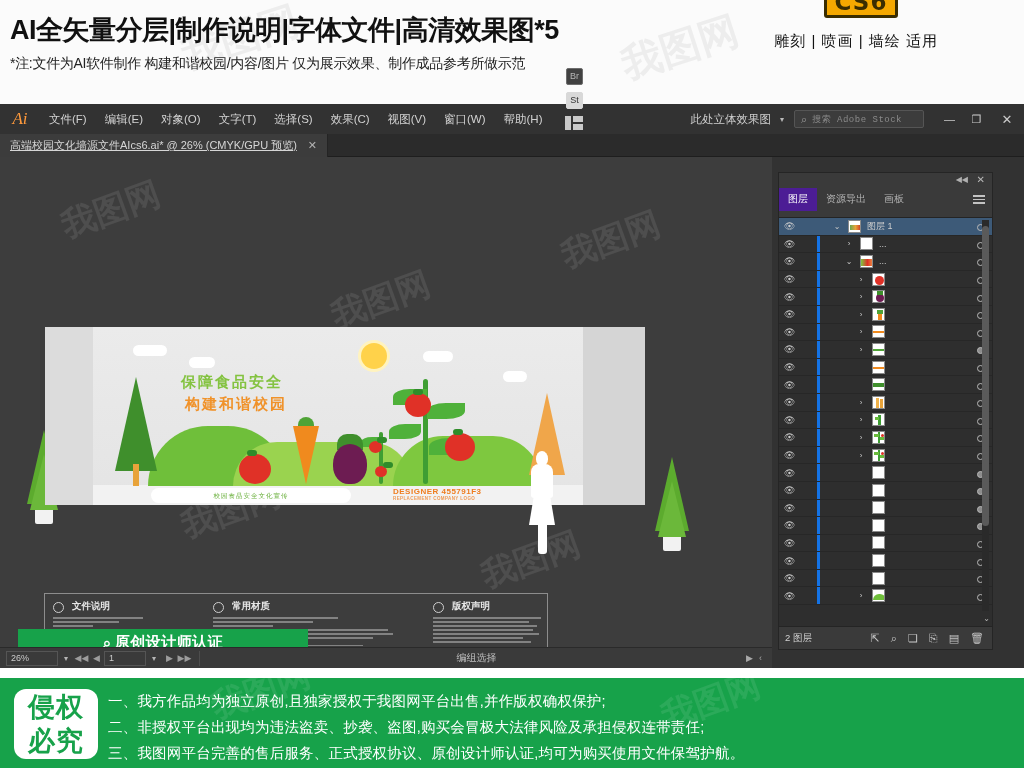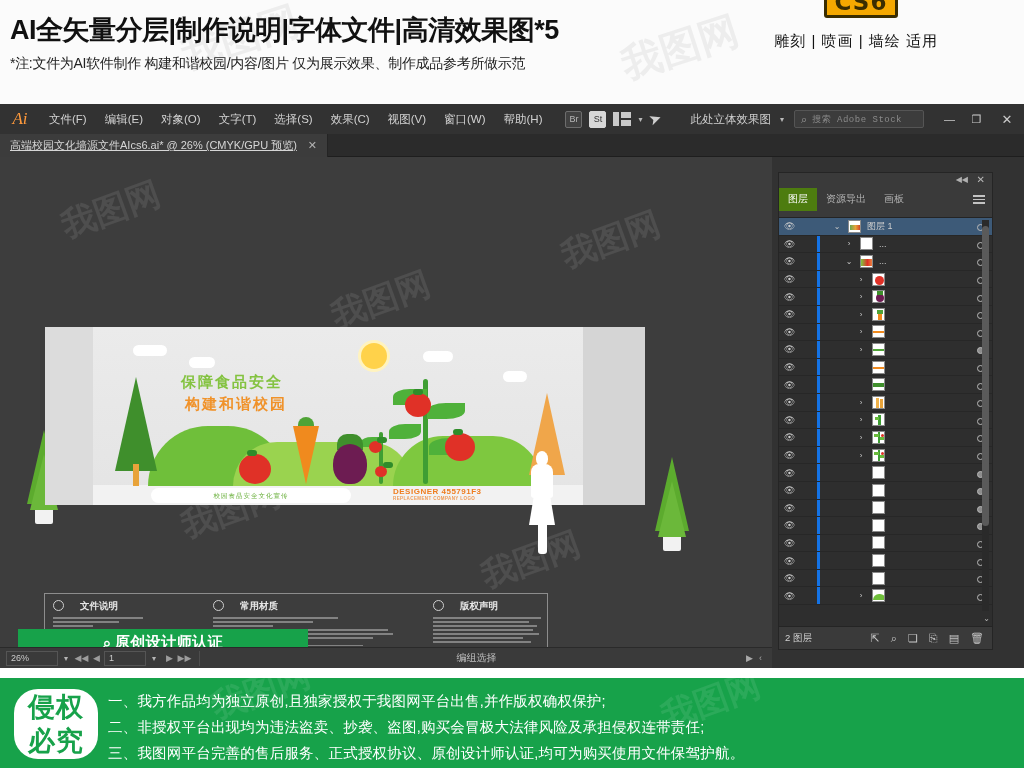--- a/index.html
+++ b/index.html
@@ -54,21 +54,21 @@
   }
   .ai-logo {
     width:40px; text-align:center; color:#ff9a3c;
     font-size:17px; font-weight:normal; font-style:italic;
     font-family:"Liberation Serif",serif;
   }
   .menu-item {
     color:#d2d2d2; font-size:11.5px; padding:0 9px; line-height:30px;
     white-space:nowrap; cursor:default;
   }
-  .mb-tools { display:flex; align-items:center; margin-left:14px; gap:7px; }
+  .mb-tools { display:flex; align-items:center; margin-left:14px; gap:7px;flex-direction:column; }
   .sq-btn {
     width:17px; height:17px; border:1px solid #6d6d6d; background:#414141;
     color:#b6b6b6; font-size:9px; text-align:center; line-height:15px;
     border-radius:2px;
   }
   .sq-btn.light { background:#d8d8d8; color:#333; border-color:#d8d8d8; }
   .arrange-ico { width:18px; height:14px; position:relative; }
   .arrange-ico i { position:absolute; background:#c9c9c9; display:block; }
   .chev { color:#b9b9b9; font-size:8px; }
   .rocket { color:#cfcfcf; font-size:15px; transform:rotate(-20deg); }
@@ -213,21 +213,21 @@
   }
   .m-designer small { display:block; font-size:4.5px; color:#ef9a55;
     letter-spacing:.4px; }
 
   
   .info-box {
     position:absolute; left:44px; top:436px; width:504px; height:65px;
     border:1px solid #8d8d8d; background:#3d3d3d;
   }
   .info-col { position:absolute; top:6px; }
-  .info-head { display:flex; align-items:flex-start; gap:16px; }
+  .info-head { display:flex; align-items:flex-end; gap:8px; }
   .info-head .circ {
     width:11px;height:11px;border-radius:50%;border:1px solid #cfcfcf;
     display:inline-block;
   }
   .info-head .lbl { color:#e8e8e8; font-size:9.5px; font-weight:bold; }
   .info-lines { margin-top:4px; }
   .info-lines i {
     display:block; background:#9a9a9a; height:1.6px; margin-bottom:2.4px;
     opacity:.75;
   }
@@ -270,21 +270,21 @@
     background:#323232; border:1px solid #252525;
   }
   .lp-topbar { height:16px; position:relative; background:#3a3a3a; }
   .lp-topbar .collapse { position:absolute; right:24px; top:2px;
     color:#b0b0b0; font-size:8px; }
   .lp-topbar .close { position:absolute; right:7px; top:1px;
     color:#b8b8b8; font-size:10px; }
   .lp-tabs { height:22px; background:#3a3a3a; display:flex; align-items:flex-end;
     position:relative; }
   .lp-tab { font-size:10px; color:#b3b3b3; padding:4px 9px 5px; }
-  .lp-tab.active { background:#4d7c0f; color:#fff; }
+  .lp-tab.active { background:#4c1d95; color:#fff; }
   .lp-menu { position:absolute; right:7px; top:6px; width:12px; }
   .lp-menu i { display:block; height:1.5px; background:#c3c3c3; margin-bottom:2px; }
   .lp-head { height:7px; background:#3a3a3a; border-bottom:1px solid #242424; }
   .lp-rows { position:absolute; left:0; top:45px; right:0; bottom:23px;
     overflow:hidden; background:#2e2e2e; }
   .lrow {
     height:17.6px; display:flex; align-items:center;
     border-bottom:1px solid #272727; position:relative;
   }
   .lrow.sel { background:#3d5a78; }
@@ -323,21 +323,21 @@
   .lp-ficons { flex:1; display:flex; justify-content:flex-end; gap:11px;
     padding-right:8px; color:#c6c6c6; font-size:11px; }
 
   
   .legal {
     position:absolute; left:0; top:678px; width:1024px; height:90px;
     background:#17a24a; overflow:hidden;
   }
   .legal-badge {
     position:absolute; left:14px; top:11px; width:84px; height:70px;
-    background:#fff; border-radius:24px; color:#17a24a;
+    background:#fff; border-radius:12px; color:#17a24a;
     font-size:27px; font-weight:bold; text-align:center;
     line-height:34px; padding-top:1px; letter-spacing:1px;
   }
   .legal-lines { position:absolute; left:108px; top:10px; color:#fff; }
   .legal-lines div { font-size:14.5px; line-height:26px; white-space:nowrap;
     letter-spacing:.2px; }
   .legal-gap { position:absolute; left:0; top:668px; width:1024px; height:10px;
     background:#fff; }
 
   .wm {

